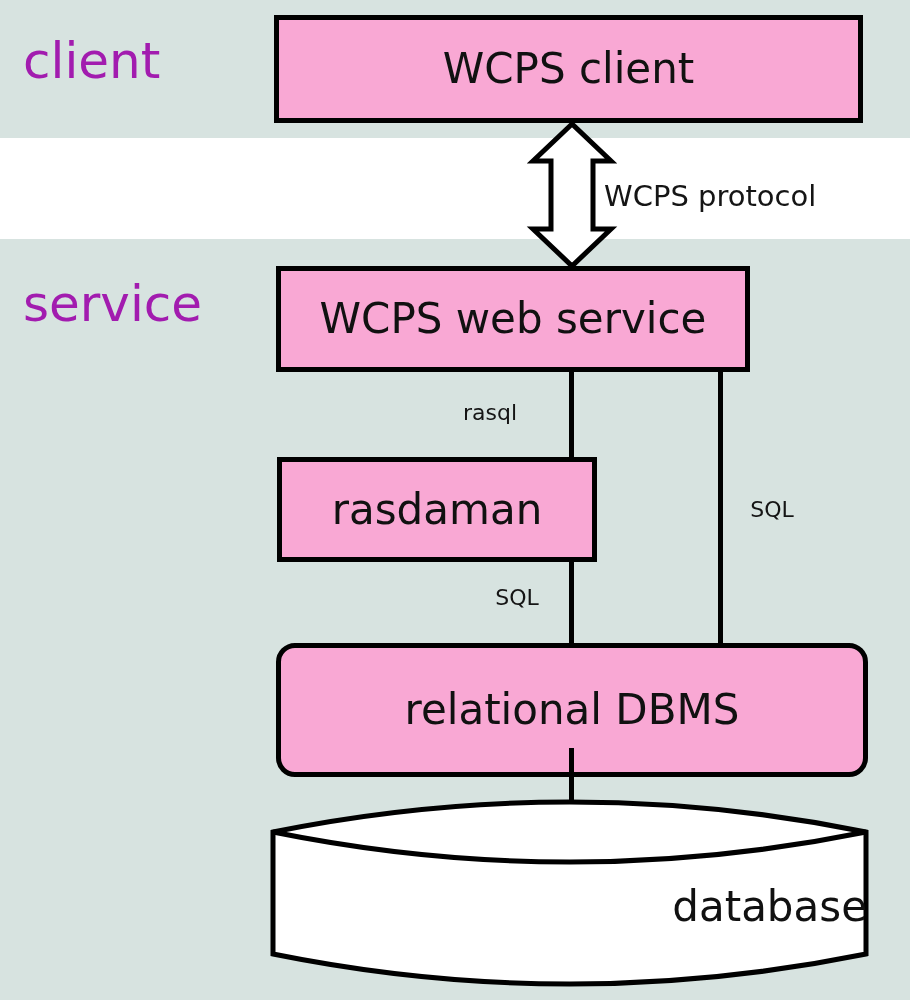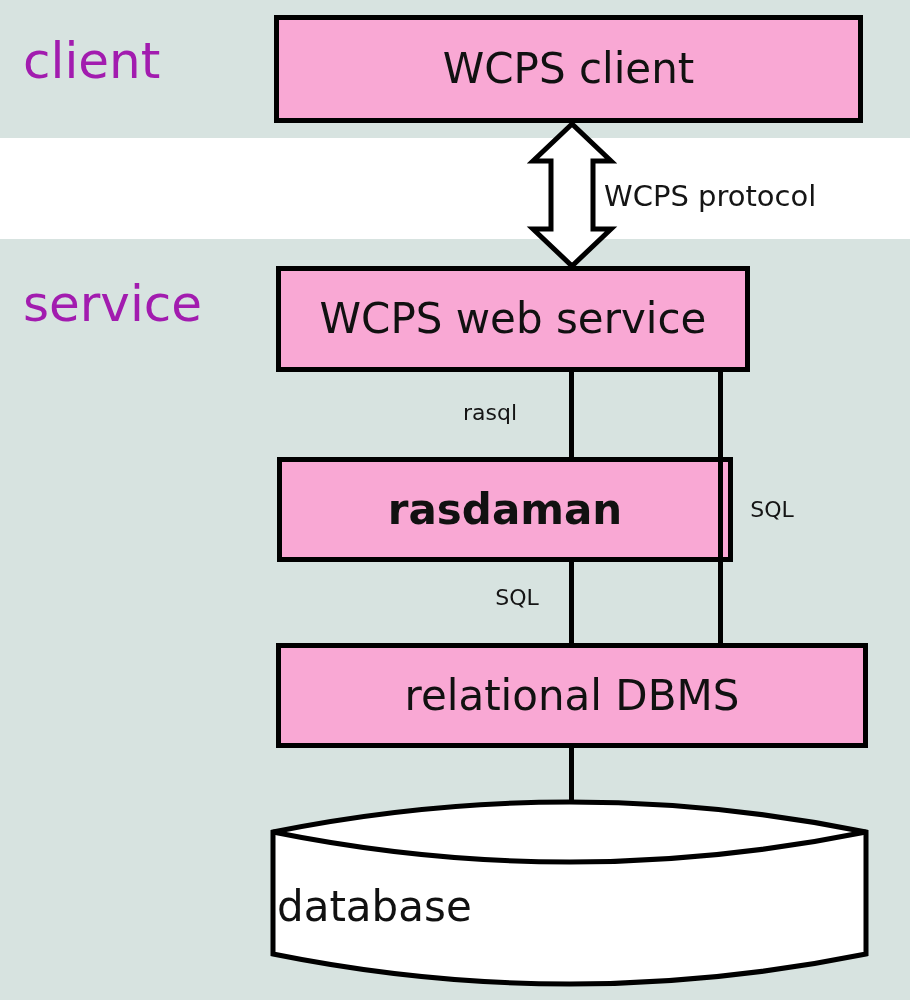--- a/index.html
+++ b/index.html
@@ -60,21 +60,21 @@
     line-height: 1;
     color: #151515;
     white-space: nowrap;
   }
   svg { position: absolute; display: block; }
   .db-text {
     position: absolute;
     left: 277px;
     top: 886px;
     width: 590px;
-    text-align: left;
+    text-align: right;
     font-size: 42px;
     line-height: 1;
     color: #111111;
   }
 </style>
 </head>
 <body>
 
 <div id="canvas">
 
@@ -93,31 +93,31 @@
 
   <div class="protocol-label" style="left:604px; top:182px;">WCPS protocol</div>
 
   <div class="node" style="left:276px; top:266px; width:474px; height:106px;">
     <span class="node-label">WCPS web service</span>
   </div>
 
   <div class="vline" style="left:569px; top:372px; height:85px;"></div>
   <div class="edge-label" style="left:420px; top:402px; width:97px; text-align:right;">rasql</div>
 
-  <div class="node" style="left:277px; top:457px; width:456px; height:105px;font-weight:bold;">
+  <div class="node" style="left:277px; top:457px; width:320px; height:105px;">
     <span class="node-label">rasdaman</span>
   </div>
 
   <div class="vline" style="left:569px; top:562px; height:81px;"></div>
   <div class="edge-label" style="left:467px; top:587px; width:100px; text-align:center;">SQL</div>
 
   <div class="vline" style="left:718px; top:372px; height:271px;"></div>
   <div class="edge-label" style="left:722px; top:499px; width:100px; text-align:center;">SQL</div>
 
-  <div class="node" style="left:276px; top:643px; width:592px; height:105px;">
+  <div class="node" style="left:276px; top:643px; width:592px; height:134px;border-radius:19px;">
     <span class="node-label">relational DBMS</span>
   </div>
 
   <div class="vline" style="left:569px; top:748px; height:58px;"></div>
 
   <svg style="left:258px; top:778px;" width="625" height="220" viewBox="258 778 625 220">
     <path d="M 273 832 Q 570 772 866 832 L 866 954 Q 570 1014 273 954 Z" fill="#ffffff" stroke="#000000" stroke-width="5"></path>
     <path d="M 273 832 Q 570 892 866 832" fill="none" stroke="#000000" stroke-width="5"></path>
   </svg>
   <div class="db-text">database</div>

